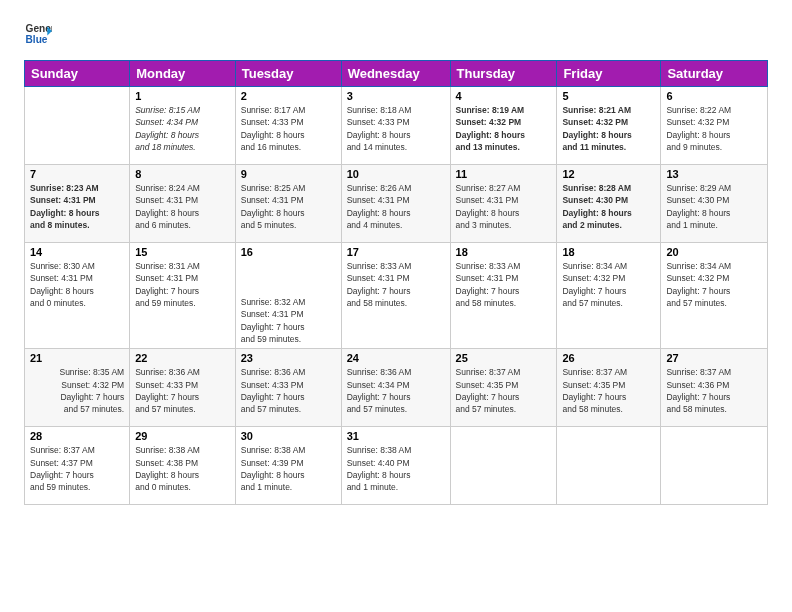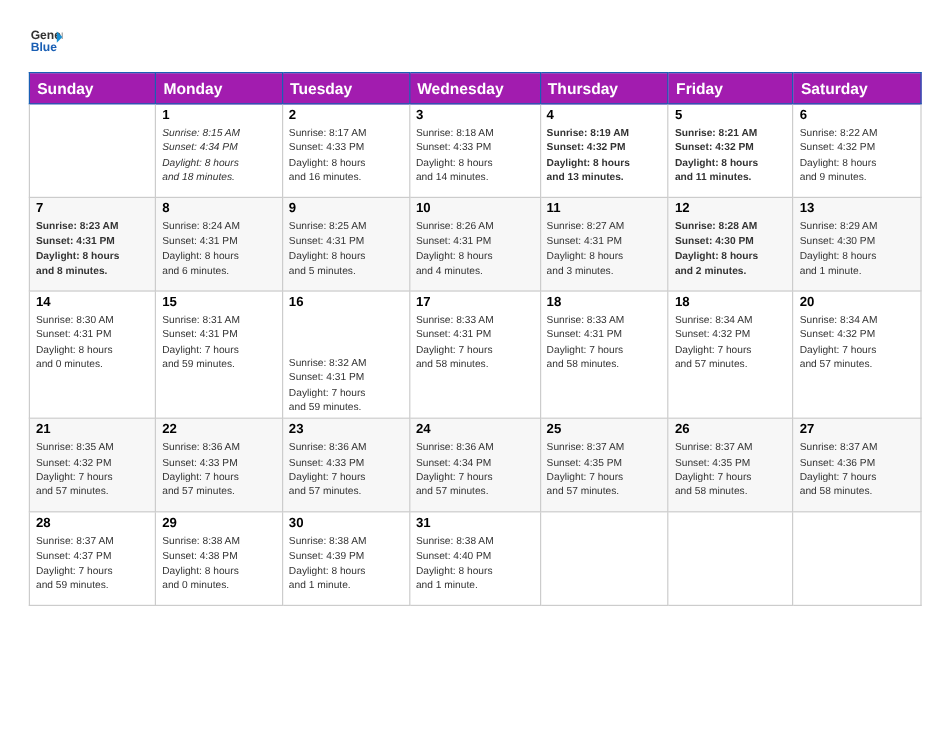--- a/index.html
+++ b/index.html
@@ -257,21 +257,21 @@
             <span class="day-num">20</span>
             <div class="day-info" style="white-space: pre-line;">Sunrise: 8:34 AM
 Sunset: 4:32 PM
 Daylight: 7 hours
 and 57 minutes.</div>
           </td>
         </tr>
         <tr>
           <td>
             <span class="day-num">21</span>
-            <div class="day-info" style="white-space: pre-line;">Sunrise: 8:35 AM
+            <div class="day-info" style="white-space: pre-line; text-align: right;">Sunrise: 8:35 AM
 Sunset: 4:32 PM
 Daylight: 7 hours
 and 57 minutes.</div>
           </td>
           <td>
             <span class="day-num">22</span>
             <div class="day-info" style="white-space: pre-line;">Sunrise: 8:36 AM
 Sunset: 4:33 PM
 Daylight: 7 hours
 and 57 minutes.</div>

